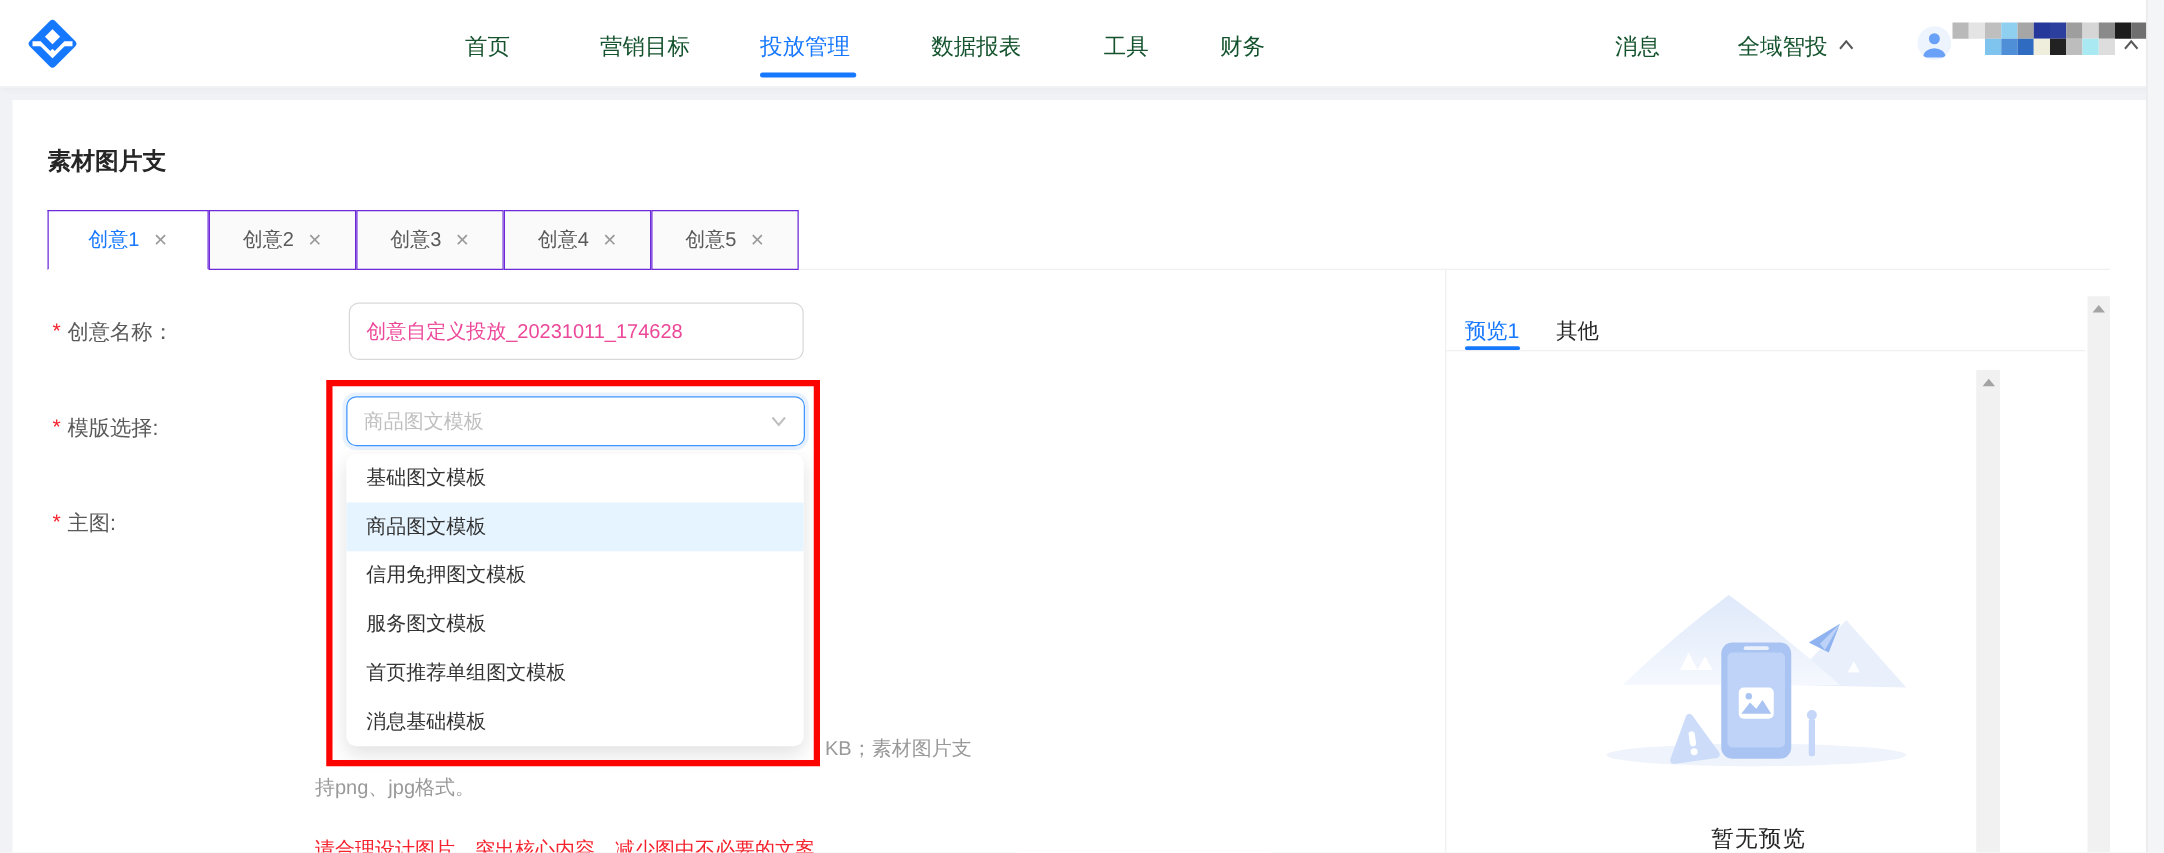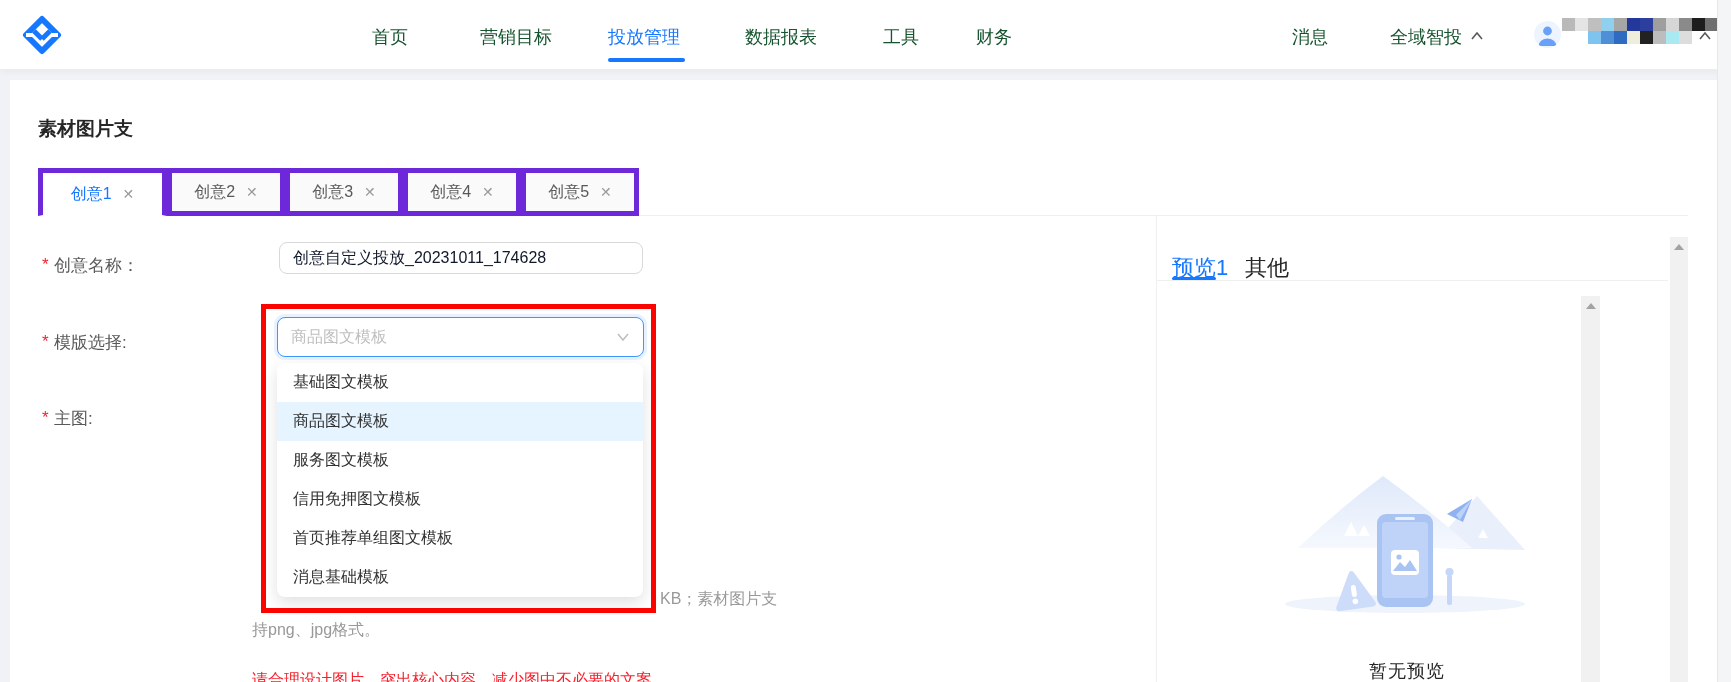--- a/index.html
+++ b/index.html
@@ -19,48 +19,48 @@
   .avatar { position:absolute; left:1534px; top:21px; width:27px; height:27px; border-radius:50%;
             background:#eef4fe; overflow:hidden; }
   .mosaic-row { position:absolute; left:1562px; height:13px; display:flex; }
   .mosaic-row span { width:13px; height:13px; display:block; }
 
   
   .card { position:absolute; left:10px; top:80px; width:1707px; height:602px; background:#fff; }
   .page-title { position:absolute; left:38px; top:116px; font-size:19px; font-weight:700; color:#262626; }
 
   
-  .ctab { position:absolute; top:168px; height:48px; background:#fafafa; border:5px solid #6d28d9;
+  .ctab { position:absolute; top:168px; height:48px; background:#fafafa; border:1px solid #6d28d9;
           display:flex; align-items:center; justify-content:center; gap:11px; font-size:16px; color:#595959; cursor:pointer; }
   .ctab.active { background:#fff; color:#1677ff; border-bottom:1px solid #fff; z-index:3; }
   .ctab .x { color:#9a9a9a; font-size:14px; }
   .hdiv { position:absolute; background:#f0f0f0; }
 
   
   .req { position:absolute; color:#f5222d; font-size:17px; width:14px; }
   .flabel { position:absolute; font-size:17px; color:#595959; white-space:nowrap; }
-  .txt-input { position:absolute; left:279px; top:242px; width:364px; height:32px; border:1px solid #d9d9d9;
-               border-radius:8px; padding:0 13px; font-size:16px; color:#0f172a; background:#fff;
+  .txt-input { position:absolute; left:279px; top:242px; width:364px; height:46px; border:1px solid #d9d9d9;
+               border-radius:8px; padding:0 13px; font-size:16px; color:#ec4899; background:#fff;
                font-family:inherit; outline:none; }
   .select { position:absolute; left:277px; top:317px; width:367px; height:40px; border:1px solid #4096ff;
             border-radius:8px; background:#fff; box-shadow:0 0 0 3px rgba(64,150,255,.12);
             display:flex; align-items:center; padding:0 13px; font-size:16px; color:#bfbfbf; cursor:pointer; z-index:5; }
   .select .sel-chev { position:absolute; right:13px; top:13px; }
   .dropdown { position:absolute; left:277px; top:363px; width:366px; height:234px; background:#fff;
               border-radius:8px; box-shadow:0 6px 16px rgba(0,0,0,.12); z-index:5; padding-top:0; overflow:hidden; }
   .opt { height:39px; display:flex; align-items:center; padding-left:16px; font-size:16px; color:#333; cursor:pointer; }
   .opt.selected { background:#e6f4ff; }
   .red-box { position:absolute; left:261px; top:304px; width:395px; height:309px;
              border:5px solid #fb0400; z-index:8; pointer-events:none; }
   .helper { position:absolute; font-size:16px; color:#999; white-space:nowrap; }
   .warn { position:absolute; left:252px; top:646px; font-size:16px; color:#f5222d; white-space:nowrap;margin-top:24px; }
 
   
   .vdiv { position:absolute; background:#f0f0f0; width:1px; }
-  .ptab { position:absolute; top:253px; font-size:22px; color:#262626; cursor:pointer; }
+  .ptab { position:absolute; top:253px; font-size:17px; color:#262626; cursor:pointer; }
   .ptab.active { color:#1677ff; }
   .ptab-underline { position:absolute; left:1172px; top:277px; width:44px; height:3px; background:#1677ff; border-radius:2px; }
   .empty-text { position:absolute; left:1369px; top:659px; font-size:18px; color:#262626; letter-spacing:1px; }
 
   
   .sbar { position:absolute; background:#f1f1f1; }
   .sbar .tri { width:0; height:0; border-left:5px solid transparent; border-right:5px solid transparent;
                border-bottom:6px solid #a3a3a3; margin:7px auto 0; }
   .right-strip { position:absolute; left:1717px; top:0; width:14px; height:682px; background:#f4f5f7;
                  border-left:1px solid #e7e8ea; z-index:40; }
@@ -170,22 +170,22 @@
       <polyline points="2,3 7,9 12,3" fill="none" stroke="#bfbfbf" stroke-width="1.6"></polyline>
     </svg>
   </div>
 
   <div class="req" style="left:42px;top:408px">*</div>
   <div class="flabel" style="left:54px;top:407px">主图:</div>
 
   <div class="dropdown">
     <div class="opt">基础图文模板</div>
     <div class="opt selected">商品图文模板</div>
+    <div class="opt">信用免押图文模板</div>
     <div class="opt">服务图文模板</div>
-    <div class="opt">信用免押图文模板</div>
     <div class="opt">首页推荐单组图文模板</div>
     <div class="opt">消息基础模板</div>
   </div>
 
   <div class="red-box"></div>
 
   <div class="helper" style="left:660px;top:589px">KB；素材图片支</div>
   <div class="helper" style="left:252px;top:620px">持png、jpg格式。</div>
   <div class="warn">请合理设计图片，突出核心内容，减少图中不必要的文案。</div>
 

